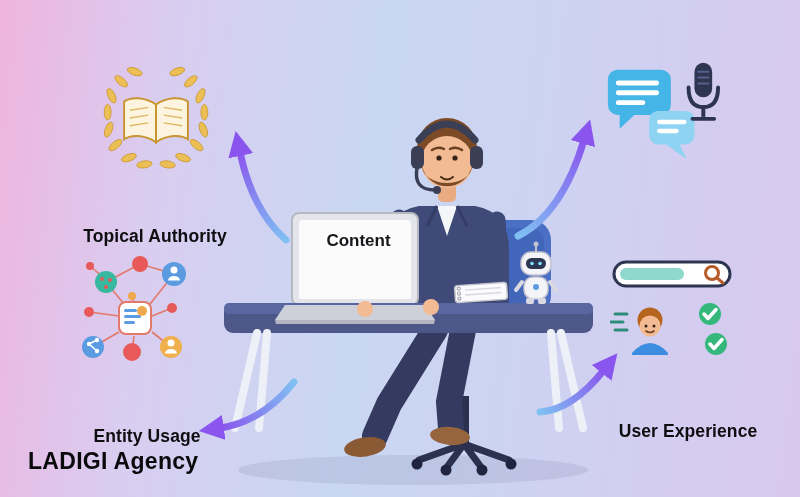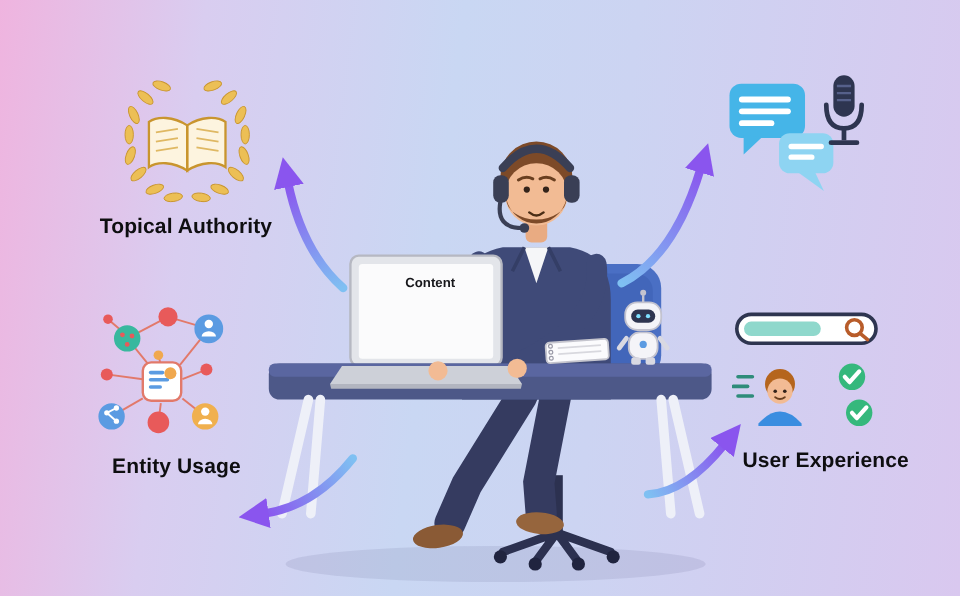--- a/index.html
+++ b/index.html
@@ -9,35 +9,35 @@
     background: #9a9aa8;
     display: flex; justify-content: center; align-items: flex-start;
   }
   .stage {
     position: relative; width: 800px; height: 497px; overflow: hidden;
     background: linear-gradient(97deg,#efb4df 0%,#d9cdf0 20%,#c9d7f3 45%,#ccd4f2 62%,#d9c8ef 100%);
   }
   .icon { position: absolute; }
   .label {
     position: absolute; font-weight: bold; font-size: 17.5px;
-    color: #0e0e10; text-align: center; line-height: 1.28; letter-spacing: .1px;
+    color: #0e0e10; text-align: center; line-height: 1.28; letter-spacing: .1px; margin-top: 48px;
   }
   .label-topical        { left: 45px;  top: 177px; width: 220px; }
   .label-natural        { left: 583px; top: 178px; width: 184px; }
   .label-entity         { left: 57px;  top: 377px; width: 180px; }
   .label-ux             { left: 598px; top: 372px; width: 180px; }
   .icon-topical         { left: 98px;  top: 60px; }
   .icon-natural         { left: 602px; top: 57px; }
   .icon-entity          { left: 76px;  top: 250px; }
   .icon-ux              { left: 610px; top: 256px; }
   .illustration         { position: absolute; left: 213px; top: 78px; }
   .arrows               { position: absolute; left: 0; top: 0; }
   .screen-text {
     position: absolute; left: 299px; top: 229px; width: 119px;
-    text-align: center; font-weight: bold; font-size: 11px;
+    text-align: center; font-weight: bold; font-size: 17px;
     color: #17171b; line-height: 1.4;
   }
   .screen-text span { display: block; }
   .brand {
     position: absolute; left: 28px; top: 448px;
     font-size: 23px; font-weight: bold; color: #0a0a0c; letter-spacing: .3px;
   }
   svg { display: block; }
 </style>
 </head>
@@ -294,14 +294,15 @@
   </div>
 
   <div class="screen-text">
     <span>Content</span>
   </div>
 
   <div class="label label-topical">Topical Authority</div>
   <div class="label label-entity">Entity Usage</div>
   <div class="label label-ux">User Experience</div>
 
+  <div class="brand">LADIGI Agency</div>
 
 </div>
 
 </body></html>

